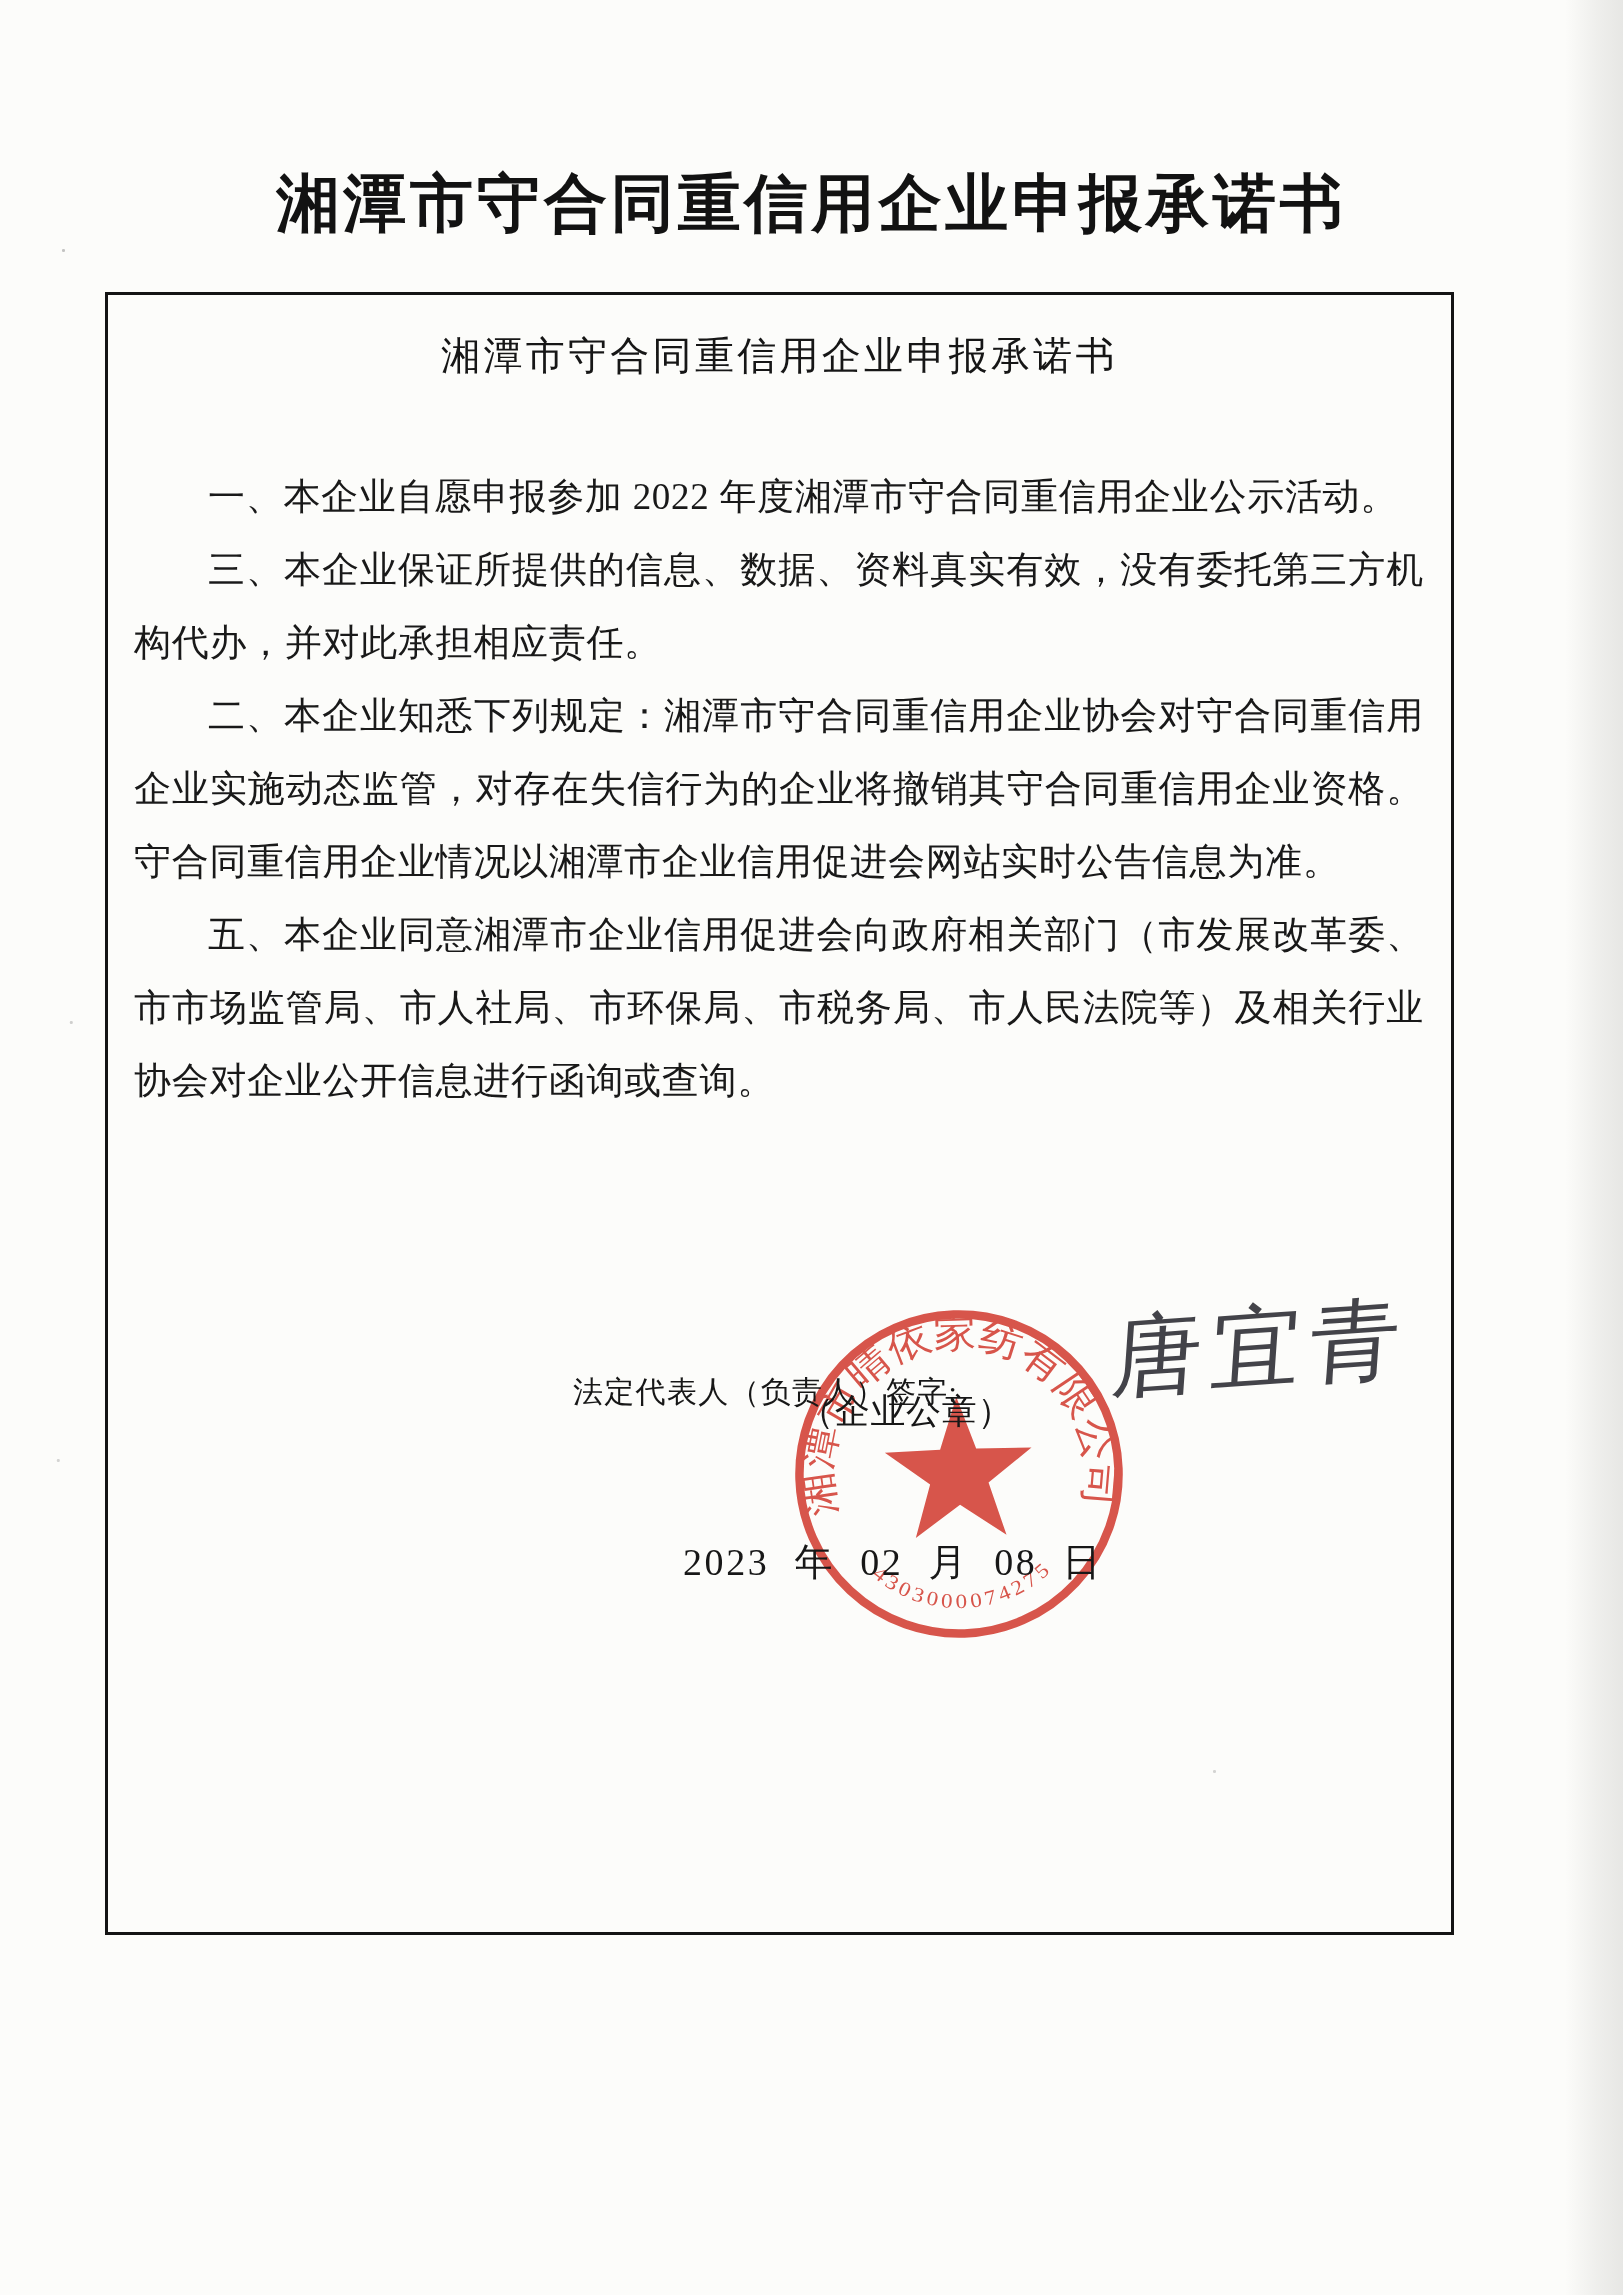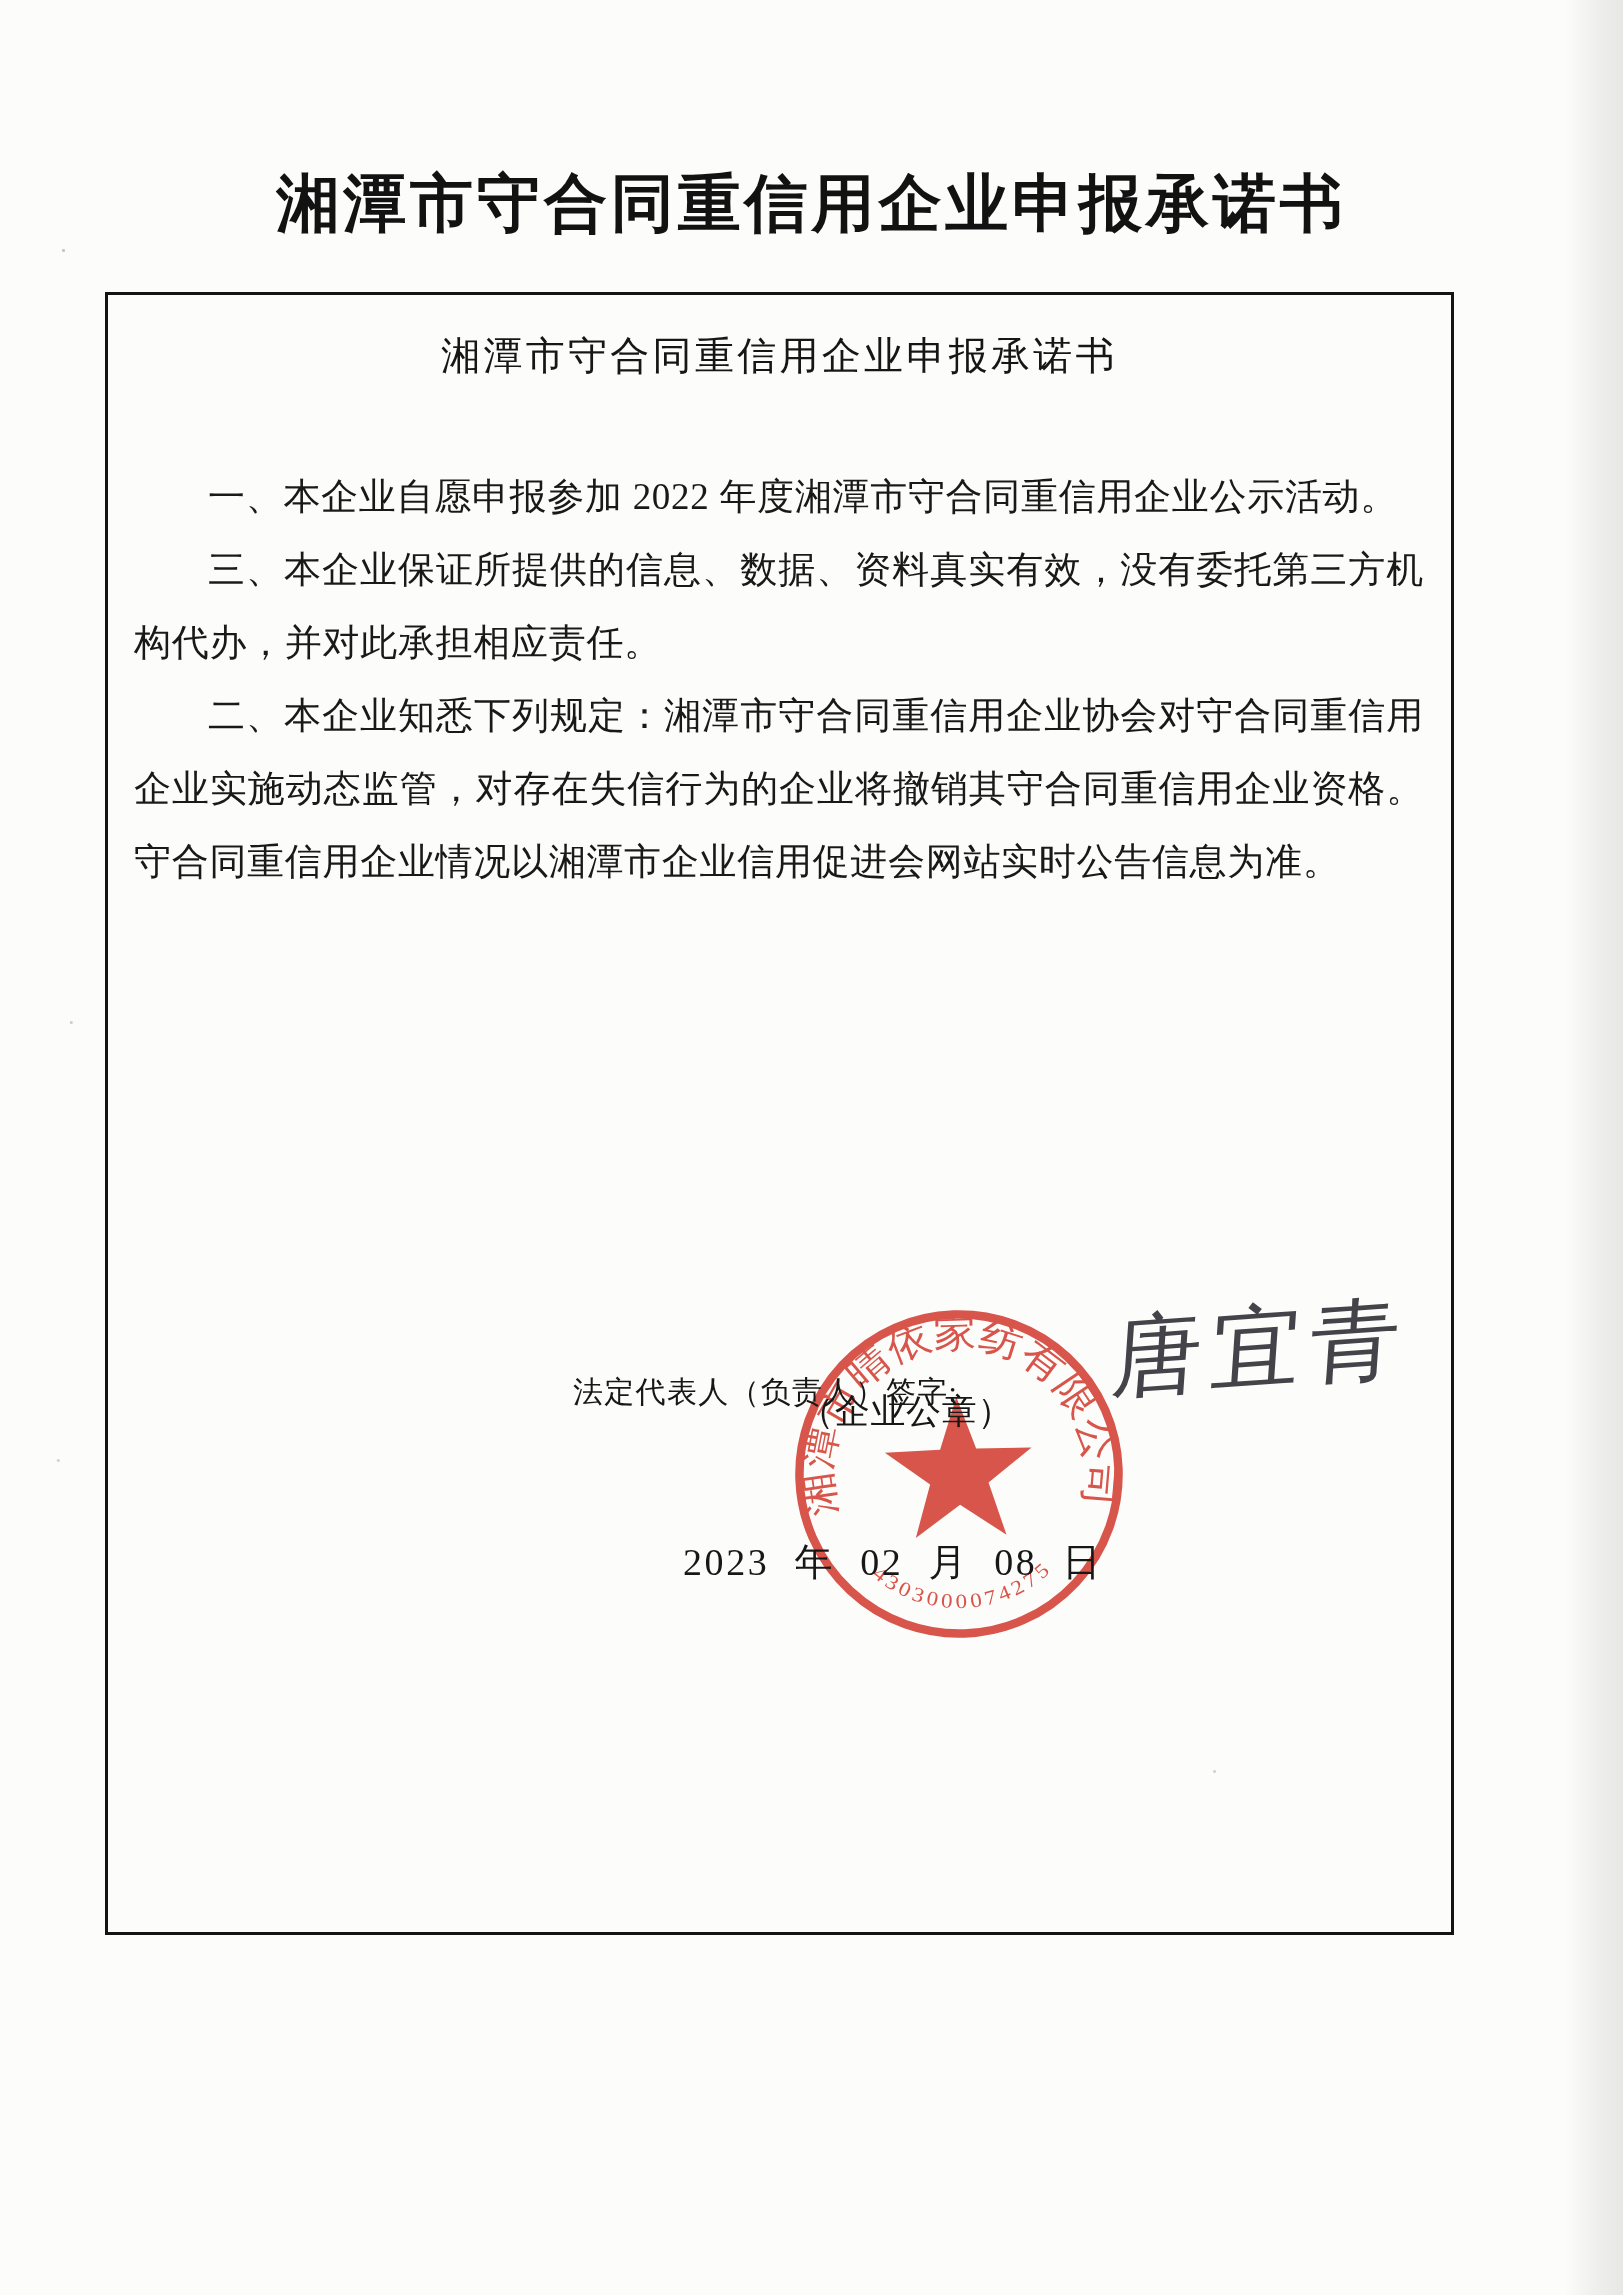--- a/index.html
+++ b/index.html
@@ -100,20 +100,21 @@
 
   <h1 class="main-title">湘潭市守合同重信用企业申报承诺书</h1>
 
   <div class="doc-box">
     <h2 class="inner-title">湘潭市守合同重信用企业申报承诺书</h2>
 
     <div class="content">
       <p class="para">一、本企业自愿申报参加 2022 年度湘潭市守合同重信用企业公示活动。</p>
       <p class="para">三、本企业保证所提供的信息、数据、资料真实有效，没有委托第三方机构代办，并对此承担相应责任。</p>
       <p class="para">二、本企业知悉下列规定：湘潭市守合同重信用企业协会对守合同重信用企业实施动态监管，对存在失信行为的企业将撤销其守合同重信用企业资格。守合同重信用企业情况以湘潭市企业信用促进会网站实时公告信息为准。</p>
+      <p class="para">五、本企业同意湘潭市企业信用促进会向政府相关部门（市发展改革委、市市场监管局、市人社局、市环保局、市税务局、市人民法院等）及相关行业协会对企业公开信息进行函询或查询。</p>
     </div>
   </div>
 
   <svg class="seal-svg" viewBox="0 0 520 520">
     <defs>
       <path id="sealTopArc" d="M 76.7 326.7 A 195 195 0 1 1 443.3 326.7"></path>
       <path id="sealBottomArc" d="M 103 392 A 205 205 0 0 0 417 392"></path>
     </defs>
     <circle cx="260" cy="260" r="244" fill="none" stroke="#d8493e" stroke-width="13"></circle>
     <path d="M 260 142 L 287.6 222 L 372.2 223.5 L 304.7 274.5 L 329.4 355.5 L 260 307 L 190.6 355.5 L 215.3 274.5 L 147.8 223.5 L 232.4 222 Z" fill="#d8493e"></path>

